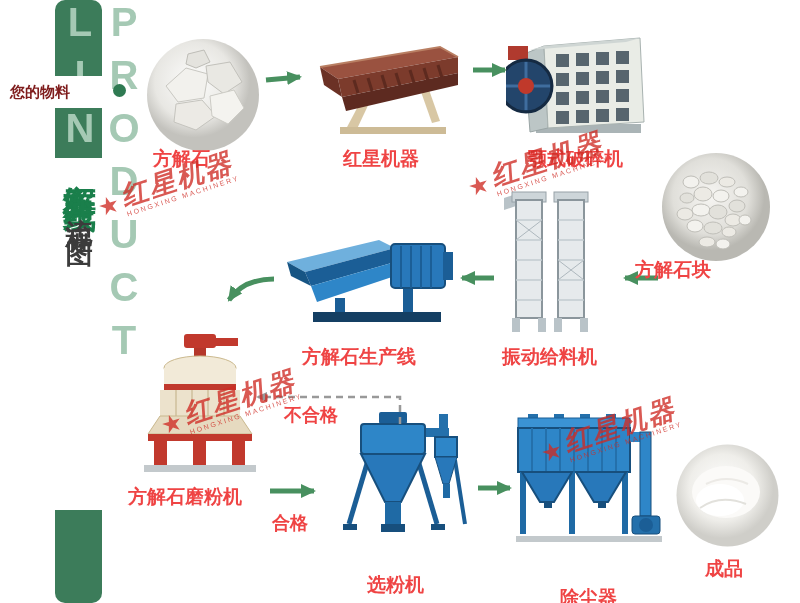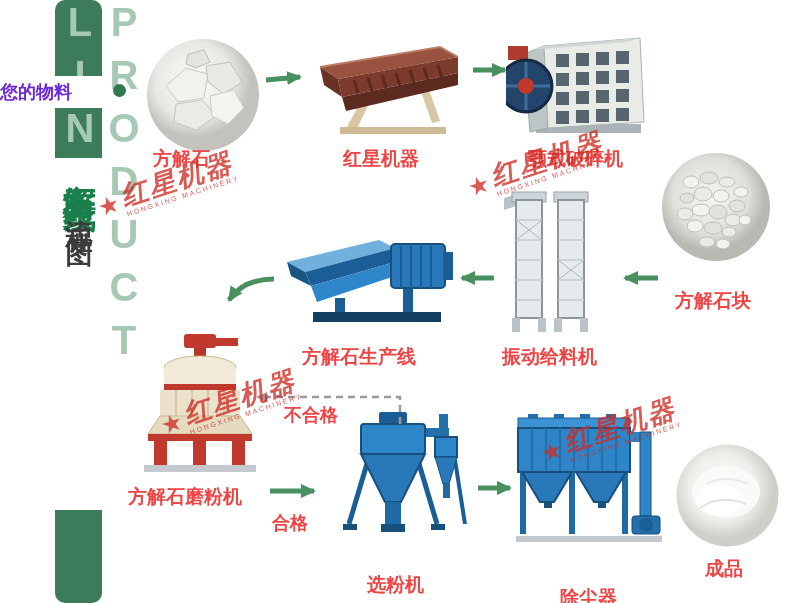--- a/index.html
+++ b/index.html
@@ -9,21 +9,21 @@
   
   .banner{position:absolute;left:55px;top:0;width:47px;height:603px;background:#3c7c5a;
           border-radius:10px;z-index:1;}
   .banner-letters{position:absolute;left:3px;top:0;height:603px;writing-mode:vertical-rl;
           text-orientation:upright;font-size:40px;font-weight:bold;color:#a5c9b4;
           letter-spacing:9px;line-height:44px;}
 
   
   .material-band{position:absolute;left:0;top:76px;width:112px;height:32px;background:#fff;
           z-index:2;display:flex;align-items:center;}
-  .material-band span{font-size:18px;font-weight:bold;color:#6d28d9;white-space:nowrap;}
+  .material-band span{font-size:15px;font-weight:bold;color:#7f1d1d;padding-left:10px;white-space:nowrap;}
   .material-dot{position:absolute;left:113px;top:84px;width:13px;height:13px;border-radius:50%;
           background:#2f7a52;z-index:2;}
   .side-titles{position:absolute;left:50px;top:158px;width:58px;height:352px;background:#fff;
           z-index:2;display:flex;flex-direction:column;align-items:center;gap:20px;}
   .vtitle{writing-mode:vertical-rl;text-orientation:upright;font-size:33px;font-weight:bold;
           color:#1a7f4b;letter-spacing:3px;}
   .vsub{writing-mode:vertical-rl;text-orientation:upright;font-size:27px;font-weight:bold;
           color:#3c3c3c;letter-spacing:12px;}
 
   
@@ -356,21 +356,21 @@
     <path d="M494,278 L462,278" stroke="#48905f" stroke-width="5" fill="none" marker-end="url(#mgreen)"></path>
     <path d="M274,279 C252,279 238,287 229,300" stroke="#48905f" stroke-width="5" fill="none" marker-end="url(#mgreen)"></path>
     <path d="M270,491 L314,491" stroke="#48905f" stroke-width="5" fill="none" marker-end="url(#mgreen)"></path>
     <path d="M478,488 L510,488" stroke="#48905f" stroke-width="5" fill="none" marker-end="url(#mgreen)"></path>
     <path d="M400,424 L400,397 L258,397" stroke="#999999" stroke-width="2.5" fill="none" stroke-dasharray="7 5" marker-end="url(#mgray)"></path>
   </svg>
 
   <div class="lbl" style="left:153px;top:146px;width:100px;">方解石</div>
   <div class="lbl" style="left:343px;top:146px;width:100px;">红星机器</div>
   <div class="lbl" style="left:528px;top:146px;width:100px;">颚式破碎机</div>
-  <div class="lbl" style="left:675px;top:257px;width:100px;margin-top:31px;">方解石块</div>
+  <div class="lbl" style="left:635px;top:257px;width:100px;">方解石块</div>
   <div class="lbl" style="left:502px;top:344px;width:100px;">振动给料机</div>
   <div class="lbl" style="left:302px;top:344px;width:140px;">方解石生产线</div>
   <div class="lbl" style="left:128px;top:468px;width:128px;margin-top:16px;">方解石磨粉机</div>
   <div class="lbl" style="left:367px;top:572px;width:60px;font-family:Liberation Mono, monospace;">选粉机</div>
   <div class="lbl" style="left:560px;top:556px;width:60px;margin-top:29px;">除尘器</div>
   <div class="lbl" style="left:705px;top:556px;width:44px;">成品</div>
 
   <div class="lbl lbl-sm" style="left:284px;top:403px;width:60px;">不合格</div>
   <div class="lbl lbl-sm" style="left:272px;top:511px;width:44px;">合格</div>
 

